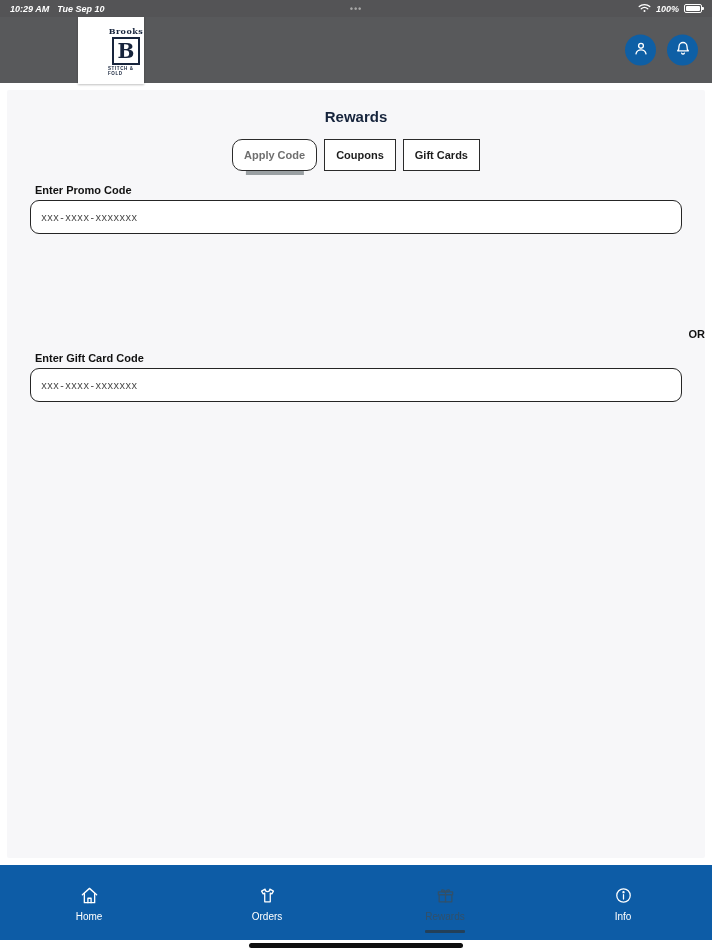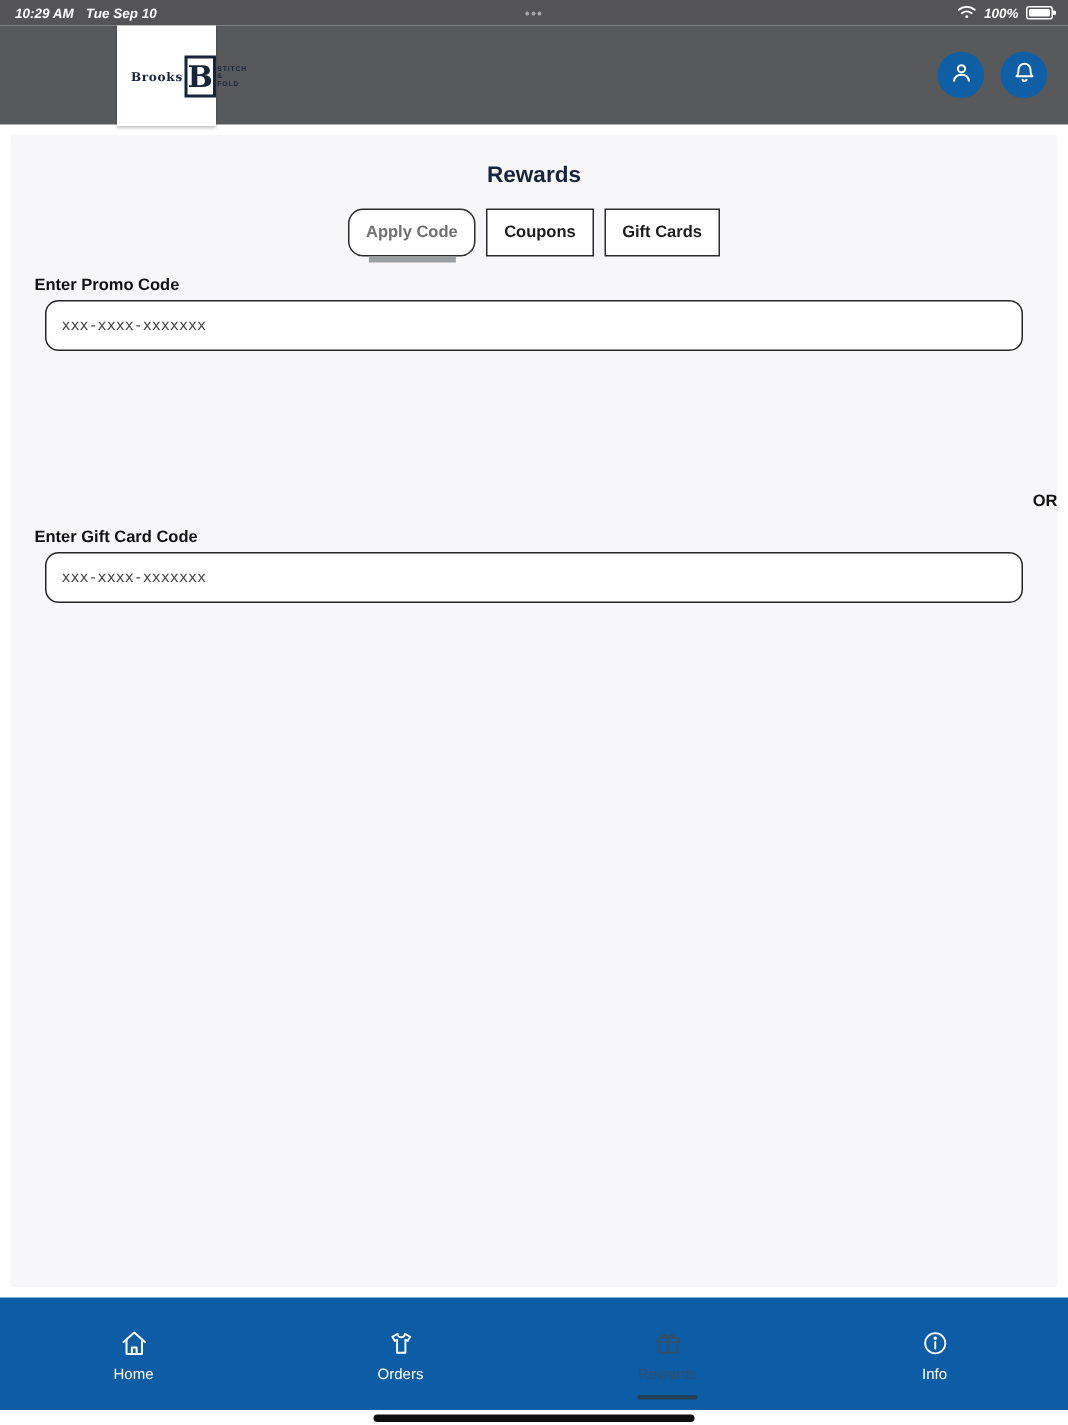--- a/index.html
+++ b/index.html
@@ -11,37 +11,37 @@
   .status-bar { height:17px; background:#545456; color:#ffffff; display:flex; align-items:center; justify-content:space-between; padding:0 10px; font-size:9px; font-weight:700;font-style:italic; }
   .sb-left { display:flex; gap:8px; align-items:center; }
   .sb-center { position:absolute; left:50%; transform:translateX(-50%); color:#a8a8a8; letter-spacing:1px; font-size:9px; }
   .sb-right { display:flex; gap:5px; align-items:center; }
   .battery { width:18px; height:9px; border:1px solid #fff; border-radius:2px; position:relative; display:inline-block; }
   .battery::before { content:''; position:absolute; inset:1px; background:#fff; border-radius:1px; }
   .battery::after { content:''; position:absolute; right:-3px; top:2px; width:2px; height:3px; background:#fff; border-radius:0 1px 1px 0; }
 
   
   .header { position:relative; height:66px; background:#58595b; }
-  .logo { position:absolute; left:78px; top:0; width:66px; height:67px; background:#ffffff; display:flex; flex-direction:row; align-items:center; justify-content:center; gap:1px; box-shadow:0 1px 2px rgba(0,0,0,.25);padding-left:30px; }
+  .logo { position:absolute; left:78px; top:0; width:66px; height:67px; background:#ffffff; display:flex; flex-direction:column; align-items:center; justify-content:center; gap:1px; box-shadow:0 1px 2px rgba(0,0,0,.25);padding-left:30px; }
   .logo-top { font-family:"DejaVu Serif", serif; font-size:8px; font-weight:700; color:#17243c; letter-spacing:.5px; }
   .logo-square { width:28px; height:28px; border:2px solid #17243c; display:flex; align-items:center; justify-content:center; }
   .logo-square span { font-family:"DejaVu Serif", serif; font-size:20px; font-weight:700; color:#17243c; line-height:1; }
   .logo-bottom { font-size:4.5px; font-weight:700; color:#17243c; letter-spacing:.6px; }
   .header-actions { position:absolute; right:14px; top:50%; transform:translateY(-50%); display:flex; gap:11px; }
   .circle-btn { width:31px; height:31px; border-radius:50%; background:#0e5fa5; border:none; display:flex; align-items:center; justify-content:center; cursor:pointer; }
 
   
   .content { margin:7px 7px 0 7px; height:768px; background:#f7f7f9; border-radius:2px; }
   .title { text-align:center; padding-top:18px; font-size:15px; font-weight:700; color:#16243c; }
   .tabs { display:flex; justify-content:center; gap:7px; margin-top:14px; }
   .tab { position:relative; background:#ffffff; border:1px solid #2b2b2b; padding:9px 11px; font-size:11px; font-weight:700; color:#1c1c1c; font-family:"Liberation Sans", sans-serif; cursor:pointer; }
   .tab.active { color:#6f6f6f;border-radius:10px; }
   .tab.active::after { content:''; position:absolute; left:50%; transform:translateX(-50%); bottom:-5px; width:70%; height:4px; background:#9aa0a3; }
   .field { margin-top:13px; }
-  .field label { display:block; margin-left:16px; font-size:11px; font-weight:700; color:#111111; }
+  .field label { display:block; margin-left:28px; font-size:11px; font-weight:700; color:#111111; }
   .field input { display:block; margin:4px 23px 0 23px; width:calc(100% - 46px); height:25px; background:#ffffff; border:1px solid #252525; border-radius:9px; padding:16px 10px; font-family:"DejaVu Sans Mono", monospace; font-size:10px; color:#333333; }
   .field input::placeholder { color:#454545; opacity:1; }
   .or { margin-top:94px; text-align:right; font-size:11px; font-weight:700; color:#111111; }
   .field.gift { margin-top:12px; }
 
   
   .bottom-nav { position:absolute; left:0; top:865px; width:712px; height:75px; background:#0d5ca6; display:flex; }
   .nav-item { position:relative; flex:1; background:none; border:none; display:flex; flex-direction:column; align-items:center; padding-top:21px; gap:3px; color:#ffffff; cursor:pointer; }
   .nav-item .nav-label { font-size:10px; font-family:"Liberation Sans", sans-serif; color:inherit; }
   .nav-item.active { color:#31506a; }

